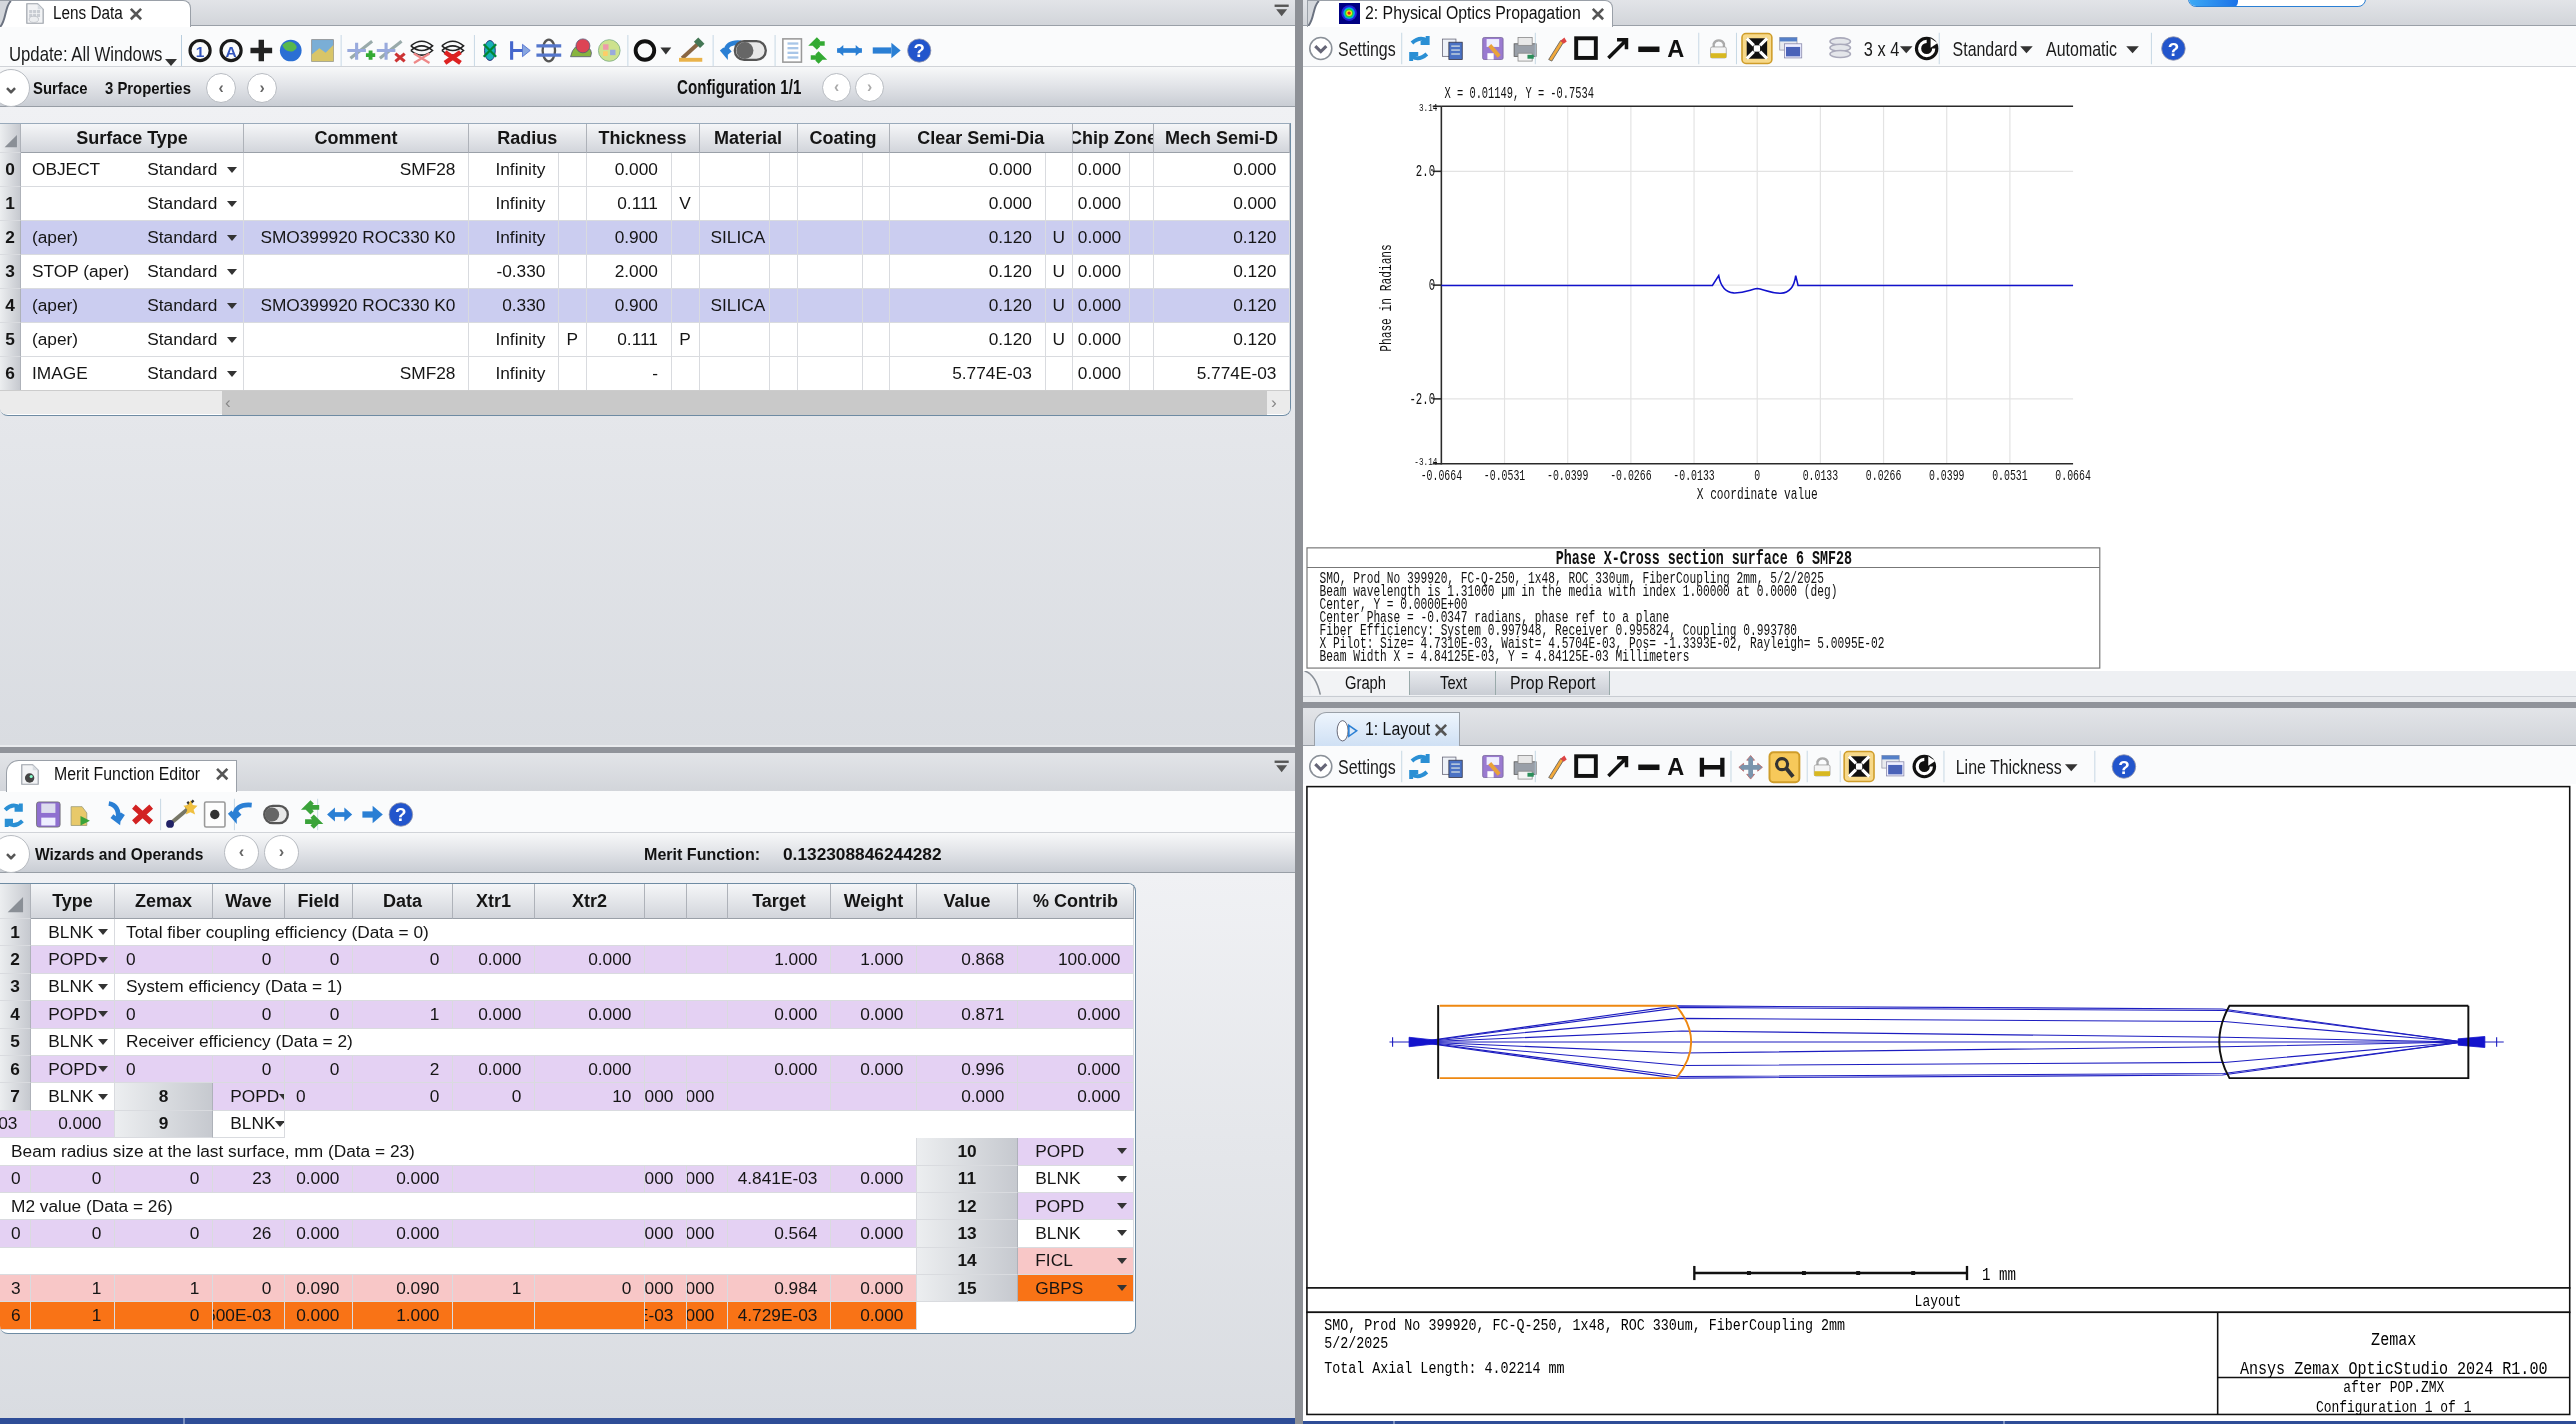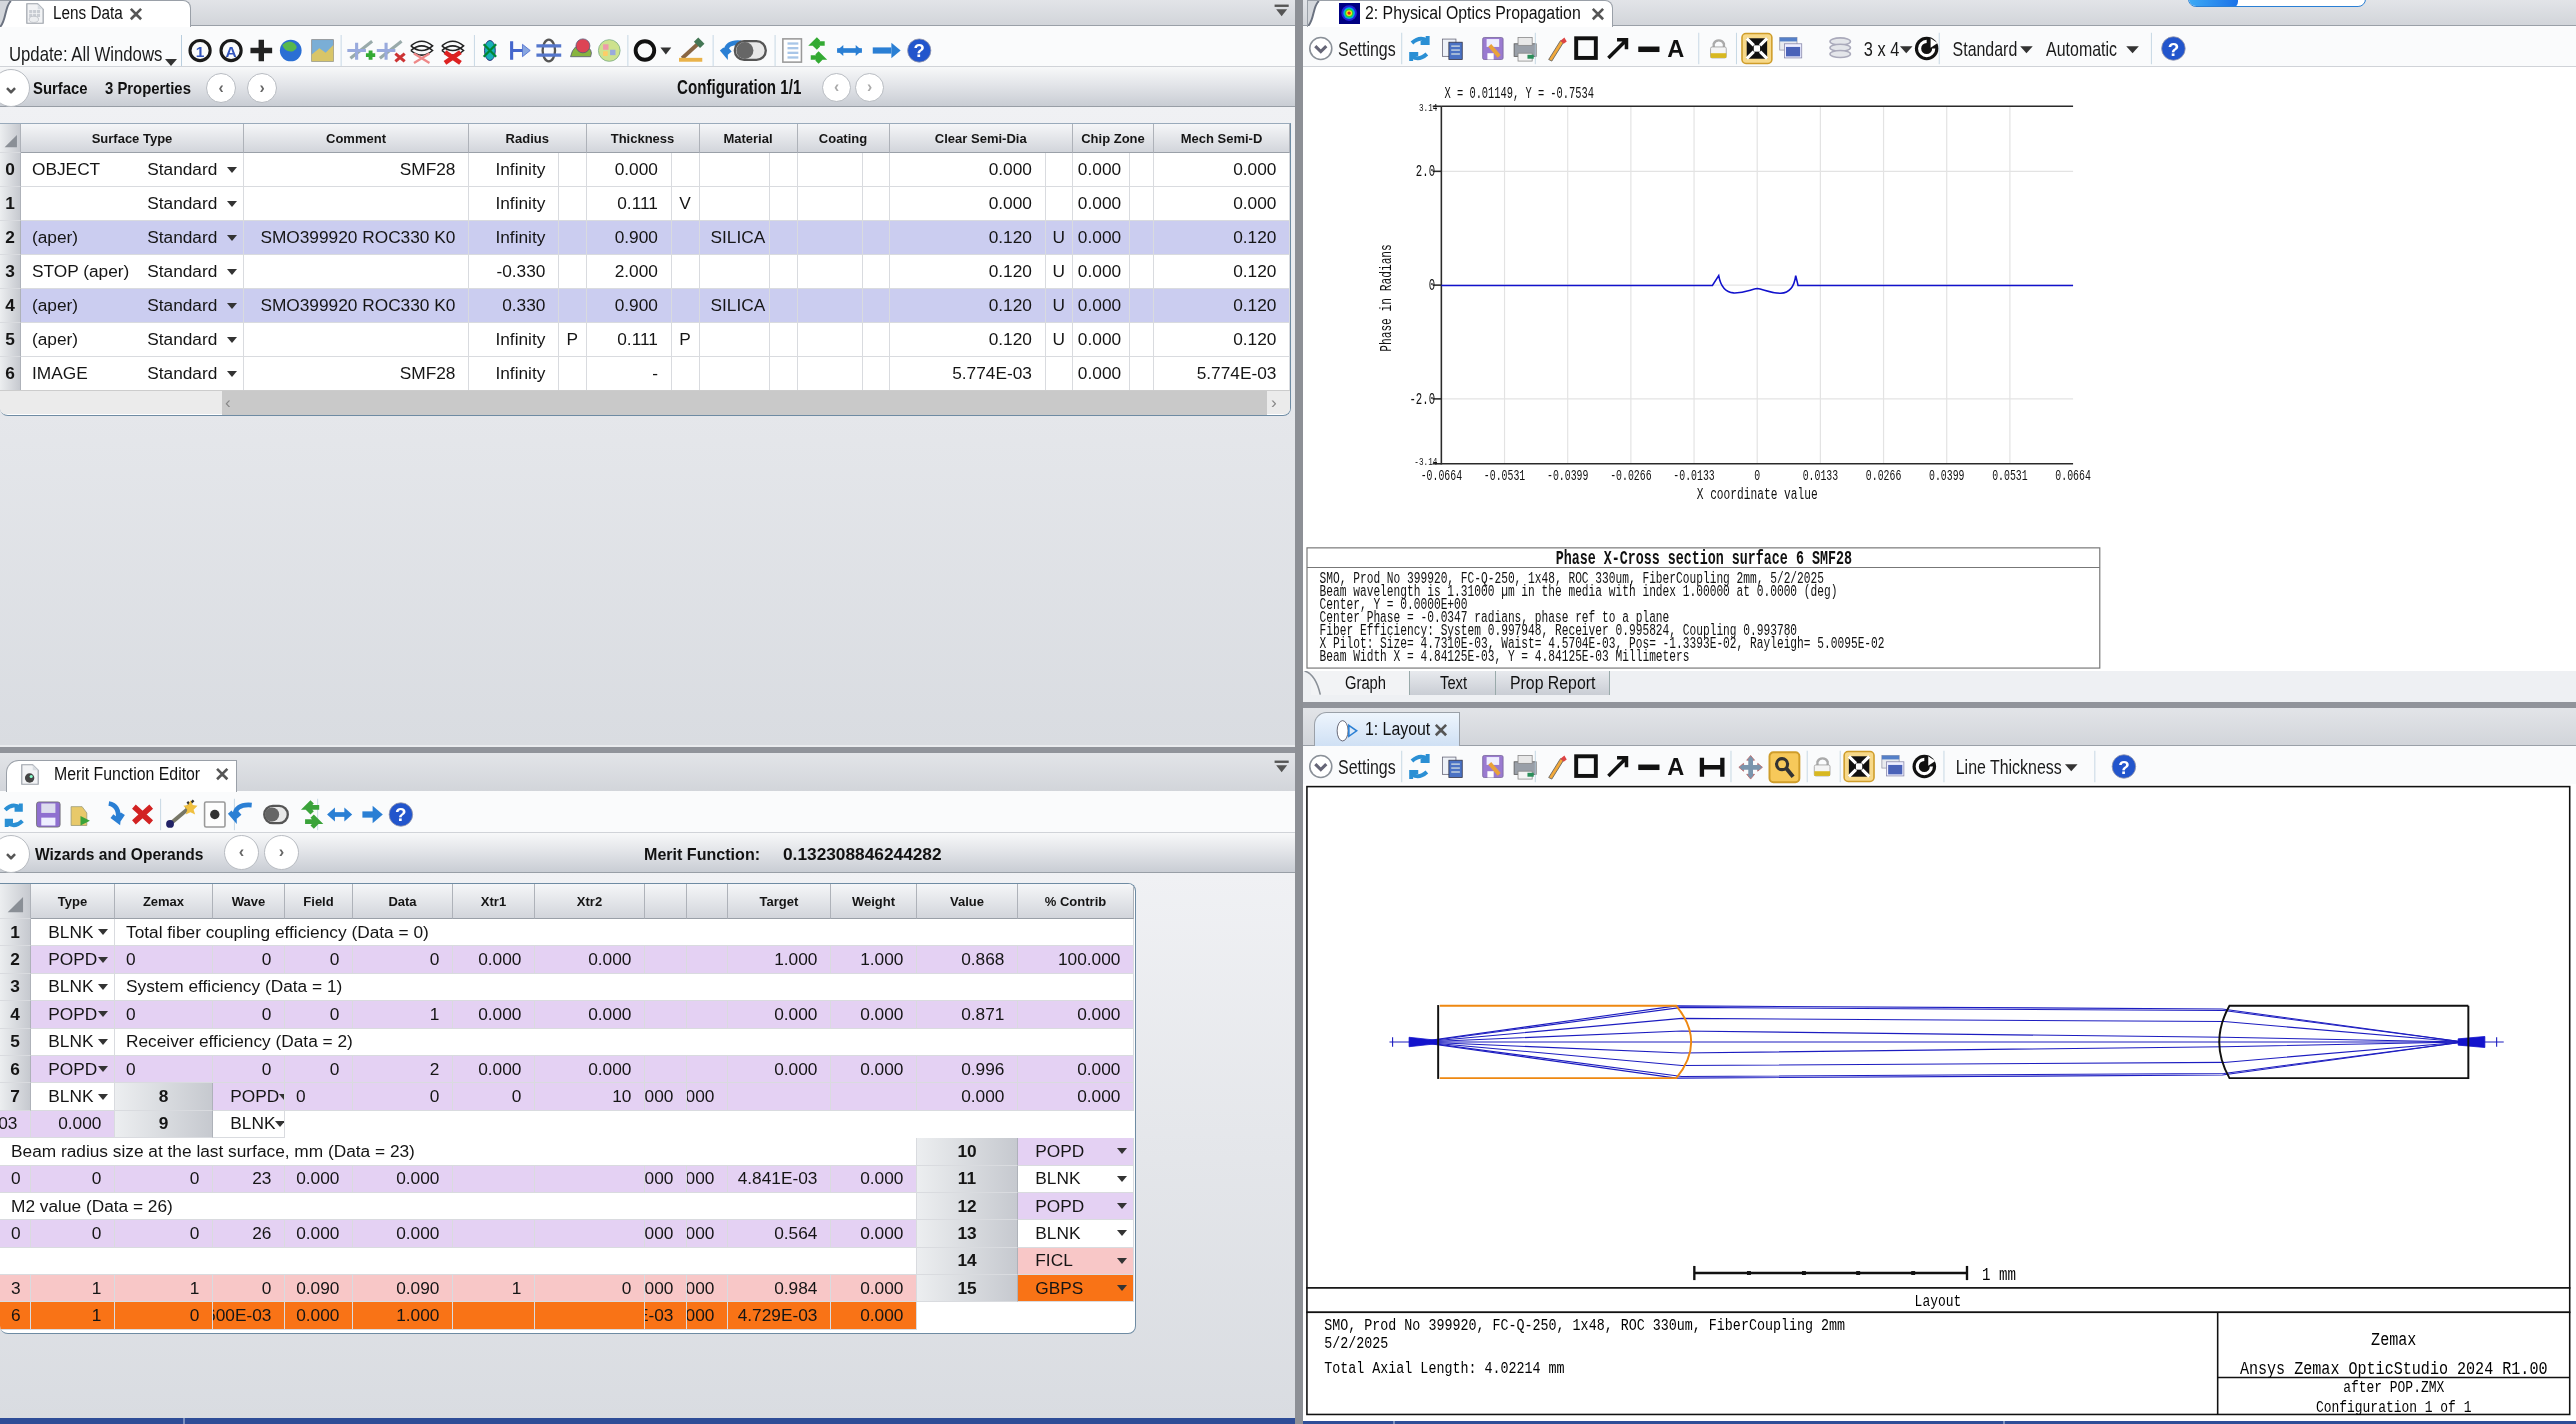--- a/index.html
+++ b/index.html
@@ -10,21 +10,21 @@
 .tlb { font-size:20.4px; color:#1a1a1a; display:inline-block; transform:scaleX(0.82); transform-origin:0 50%; white-space:nowrap; }
 
 .tabbar { background:linear-gradient(#e2e4e8,#d2d5da); border-bottom:0.8px solid #9aa0a8; }
 .tab { background:#fff; border:0.8px solid #9aa0a8; border-bottom:none; border-radius:7.9px 7.9px 0 0; display:flex; align-items:center; font-size:18px; color:#111; white-space:nowrap; z-index:3; }
 .toolbar { background:#fafbfc; border-bottom:0.8px solid #d0d3d8; display:flex; align-items:flex-end; }
 .secbar { background:linear-gradient(#f7f8f9 0%, #e3e5e9 45%, #c9cdd4 100%); border-bottom:0.8px solid #989ea6; }
 .circbtn { position:absolute; background:#fff; border:0.8px solid #b8bcc2; border-radius:50%; width:33px; height:33px; color:#666; text-align:center; font-weight:bold; }
 .sep { width:0.8px; height:31px; background:#b9cede; margin:0 7.9px; }
 .ddarrow { display:inline-block; width:0; height:0; border-left:6.3px solid transparent; border-right:6.3px solid transparent; border-top:7px solid #333; margin-left:7.9px; }
 .c { border-right:0.8px solid #d9dbdf; border-bottom:0.8px solid #d9dbdf; font-size:17.3px; color:#151515; display:flex; align-items:center; white-space:nowrap; overflow:hidden; }
-.hd { background:linear-gradient(#f5f6f8, #d2d5db); border-right:0.8px solid #aeb2b9; border-bottom:0.8px solid #9aa0a8; font-weight:bold; justify-content:center; font-size:13px; }
+.hd { background:linear-gradient(#f5f6f8, #d2d5db); border-right:0.8px solid #aeb2b9; border-bottom:0.8px solid #9aa0a8; font-weight:bold; justify-content:center; font-size:18px; }
 .num { background:linear-gradient(90deg,#eceef0,#c6c9cf); border-right:0.8px solid #aeb2b9; font-weight:bold; justify-content:center; }
 .r { justify-content:flex-end; padding-right:12.6px; }
 .l { justify-content:flex-start; padding-left:11px; }
 .ctr { justify-content:center; }
 .lav { background:#cbcdf0; }
 .pur { background:#e4d1f3; }
 .pnk { background:#f8c7c7; }
 .grn { background:#f97316; }
 .bluebar { background:#2e4d97; }
 </style>
@@ -709,21 +709,21 @@
 <text text-anchor="middle" font-size="25" font-weight="bold" fill="#111" transform="matrix(0.68 0 0 1 510 632)">Phase X-Cross section surface 6 SMF28</text>
 <text text-anchor="start" font-size="21" fill="#111" transform="matrix(0.68 0 0 1 21 657.0)">SMO, Prod No 399920, FC-Q-250, 1x48, ROC 330um, FiberCoupling 2mm, 5/2/2025</text>
 <text text-anchor="start" font-size="21" fill="#111" transform="matrix(0.68 0 0 1 21 673.4)">Beam wavelength is 1.31000 µm in the media with index 1.00000 at 0.0000 (deg)</text>
 <text text-anchor="start" font-size="21" fill="#111" transform="matrix(0.68 0 0 1 21 689.8)">Center, Y = 0.0000E+00</text>
 <text text-anchor="start" font-size="21" fill="#111" transform="matrix(0.68 0 0 1 21 706.2)">Center Phase = -0.0347 radians, phase ref to a plane</text>
 <text text-anchor="start" font-size="21" fill="#111" transform="matrix(0.68 0 0 1 21 722.6)">Fiber Efficiency: System 0.997948, Receiver 0.995824, Coupling 0.993780</text>
 <text text-anchor="start" font-size="21" fill="#111" transform="matrix(0.68 0 0 1 21 739.0)">X Pilot: Size= 4.7310E-03, Waist= 4.5704E-03, Pos= -1.3393E-02, Rayleigh= 5.0095E-02</text>
 <text text-anchor="start" font-size="21" fill="#111" transform="matrix(0.68 0 0 1 21 755.4)">Beam Width X = 4.84125E-03, Y = 4.84125E-03 Millimeters</text>
 </svg>
 </div>
-<div class="abs" style="left:1303px;top:671px;width:1273px;height:36px;background:#eef0f3;border-bottom:0.8px solid #c8ccd2;">
+<div class="abs" style="left:1303px;top:671px;width:1273px;height:26px;background:#eef0f3;border-bottom:0.8px solid #c8ccd2;">
   <div class="abs" style="left:7.9px;top:0;width:99px;height:23.6px;background:#f2f3f5;border-right:0.8px solid #9aa;"></div>
   <div class="abs" style="left:0px;top:0;width:23.6px;height:23.6px;"><svg width="23.6" height="23.6" viewBox="0 0 30 30">
         <path d="M2 0 Q16 4 22 30 L30 30 L30 0 Z" fill="#f2f3f5"></path>
         <path d="M2 0 Q16 4 22 30" stroke="#8a9098" stroke-width="2" fill="none"></path>
       </svg></div>
   <div class="abs" style="left:42px;top:1.6px;font-size:18px;color:#111;transform:scaleX(.82);transform-origin:0 0;">Graph</div>
   <div class="abs" style="left:107px;top:0;width:86px;height:23.6px;background:linear-gradient(#e8eaee,#c9cdd4);border-right:0.8px solid #9aa;"></div>
   <div class="abs" style="left:137px;top:1.6px;font-size:18px;color:#111;transform:scaleX(.82);transform-origin:0 0;">Text</div>
   <div class="abs" style="left:193px;top:0;width:114px;height:23.6px;background:linear-gradient(#e8eaee,#c9cdd4);border-right:0.8px solid #9aa;"></div>
   <div class="abs" style="left:207px;top:1.6px;font-size:18px;color:#111;transform:scaleX(.88);transform-origin:0 0;">Prop Report</div>

